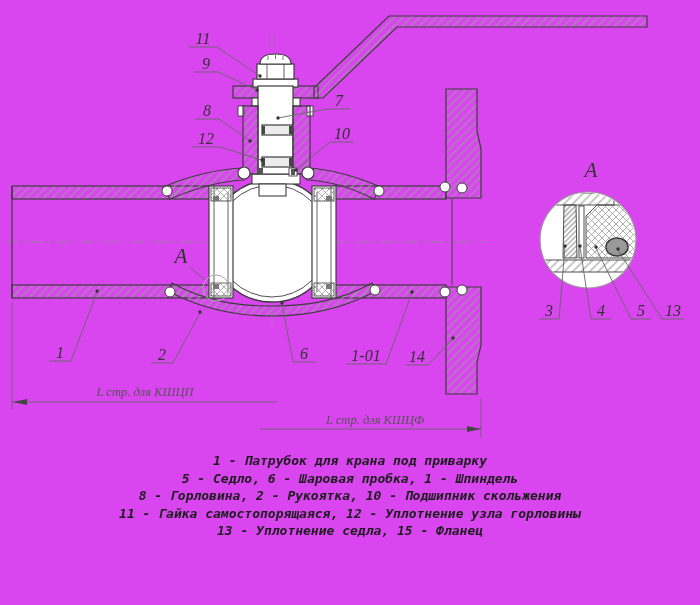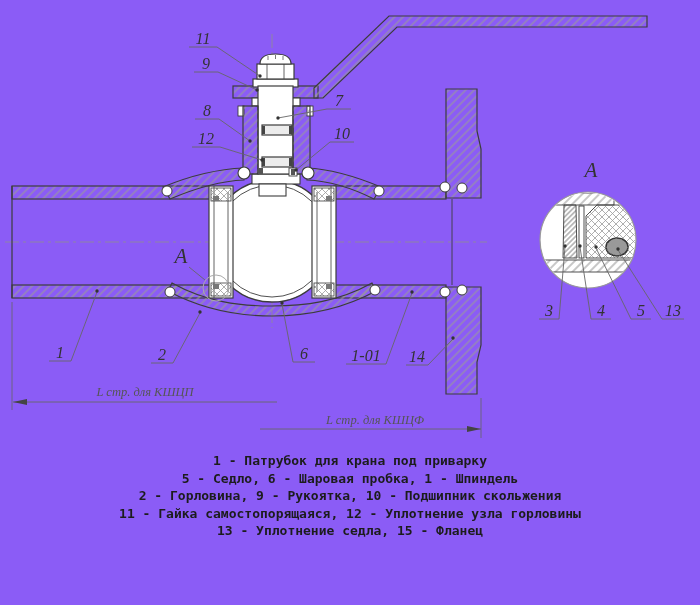--- a/index.html
+++ b/index.html
@@ -1,24 +1,24 @@
 <!DOCTYPE html>
 <html><head>
 <meta charset="utf-8">
 <style>
   html,body{margin:0;padding:0;background:#fff;}
-  #page{position:relative;width:700px;height:605px;background:#8b5cf6;overflow:hidden;
+  #page{position:relative;width:700px;height:605px;background:#d946ef;overflow:hidden;
         font-family:"DejaVu Sans",sans-serif;}
   #drawing-svg{position:absolute;left:0;top:0;}
   .part-label{font-family:"Liberation Serif",serif;font-style:italic;font-size:16px;fill:#333;}
   .detail-letter{font-family:"Liberation Serif",serif;font-style:italic;font-size:21px;fill:#333;}
   .dim-text{font-family:"Liberation Serif",serif;font-style:italic;font-size:12.5px;fill:#555;}
   #legend{position:absolute;left:0;top:452px;width:700px;text-align:center;
           font-family:"DejaVu Sans Mono",monospace;font-weight:bold;font-size:13px;
-          line-height:17.5px;color:#1c1c1c;letter-spacing:0;}
+          line-height:17.5px;color:#1c1c1c;letter-spacing:0;font-style:italic;}
 </style>
 </head>
 <body>
 
 <div id="page">
 
 <svg id="drawing-svg" width="700" height="450" viewBox="0 0 700 450">
   <defs>
     <pattern id="h1" patternUnits="userSpaceOnUse" width="6" height="6" patternTransform="rotate(45)">
       <path d="M3 -1 V7" stroke="#9a9a9a" stroke-width="1.1"></path>
@@ -210,18 +210,18 @@
     <path d="M481 398 V438" stroke="#666" stroke-width="0.8" fill="none"></path>
     <path d="M260 429 H481" stroke="#666" stroke-width="0.9" fill="none"></path>
     <polygon points="481,429 467,426 467,432" fill="#444"></polygon>
     <text class="dim-text" x="375" y="424" text-anchor="middle">L стр. для КШЦФ</text>
   </g>
 </svg>
 
 <div id="legend">
   <div>1 - Патрубок для крана под приварку</div>
   <div>5 - Седло, 6 - Шаровая пробка, 1 - Шпиндель</div>
-  <div>2 - Горловина, 9 - Рукоятка, 10 - Подшипник скольжения</div>
+  <div>8 - Горловина, 2 - Рукоятка, 10 - Подшипник скольжения</div>
   <div>11 - Гайка самостопорящаяся, 12 - Уплотнение узла горловины</div>
   <div>13 - Уплотнение седла, 15 - Фланец</div>
 </div>
 
 </div>
 
 </body></html>

